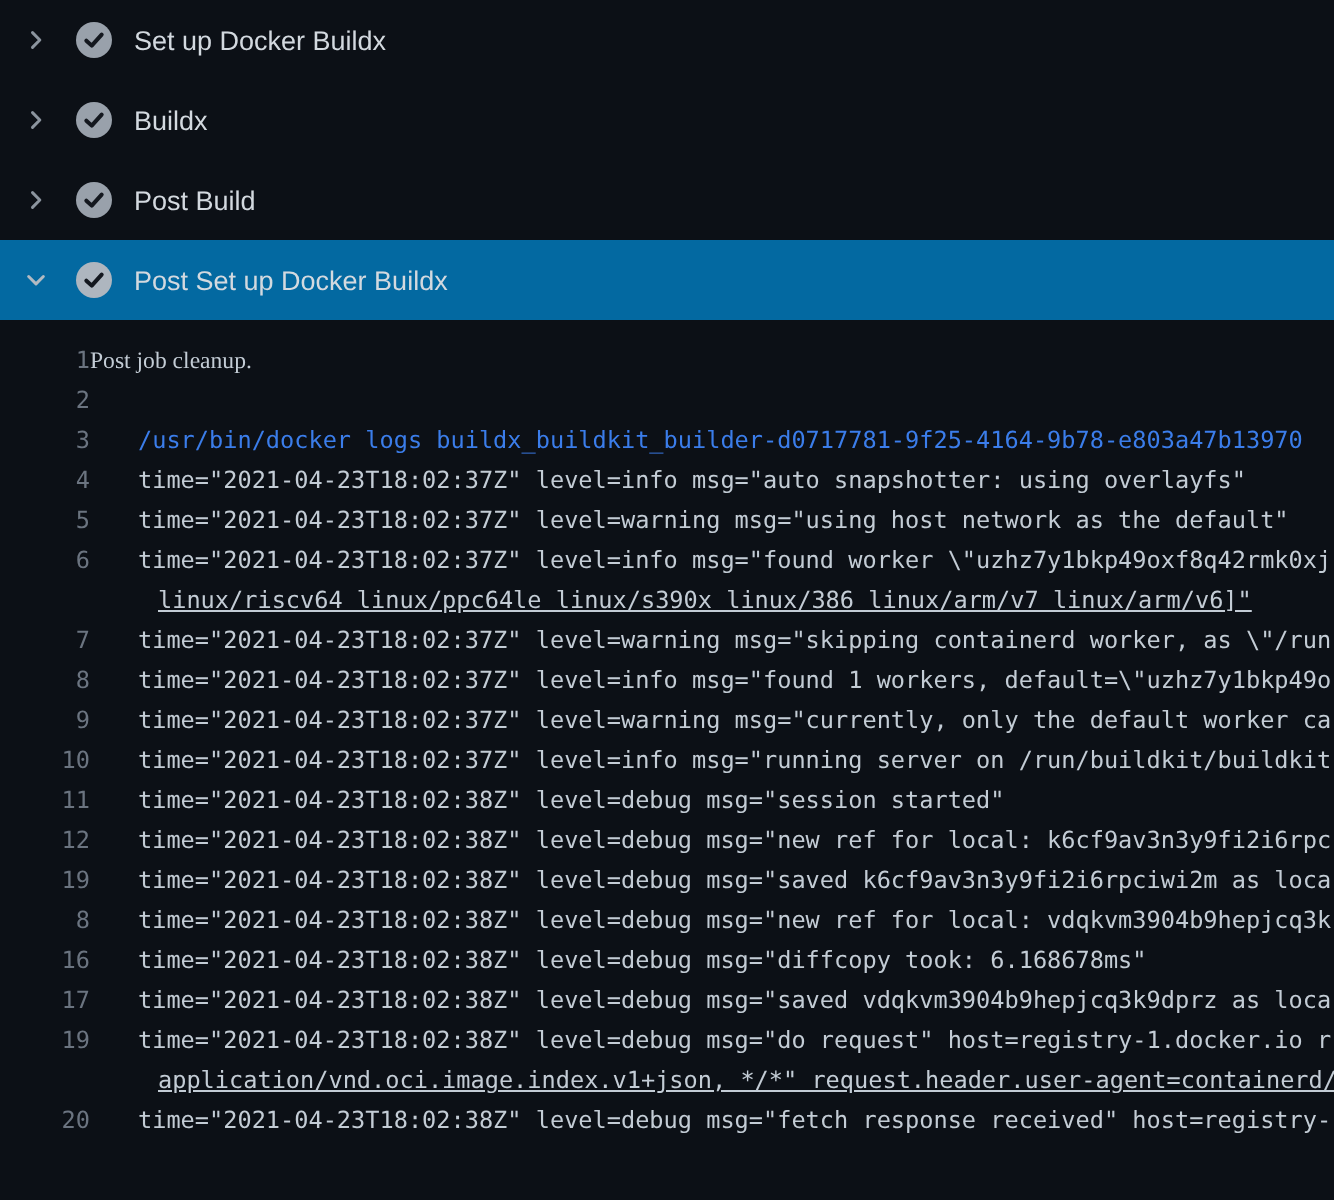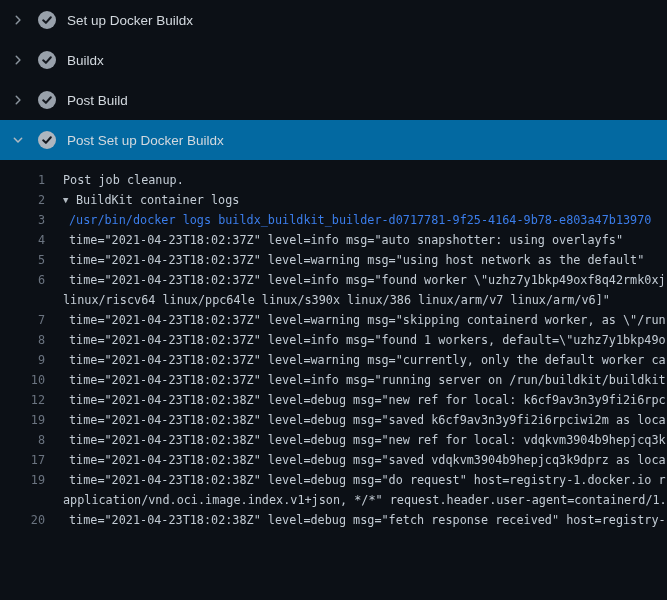--- a/index.html
+++ b/index.html
@@ -22,23 +22,23 @@
     padding-top:10px;box-sizing:border-box;
     font-family:"DejaVu Sans Mono", monospace;
     font-size:11.8px;color:#c3ccd5;
   }
   .log-row{display:flex;height:20px;line-height:20px;}
   .ln{
     display:inline-block;width:45px;flex:none;text-align:right;
     color:#6b7480;user-select:none;cursor:pointer;
   }
   .txt{flex:none;white-space:pre;}
-  .indent-top{margin-left:18px;}
+  .indent-top{margin-left:0;font-family:Liberation Serif, serif;}
   .indent-inner{margin-left:24px;}
-  .indent-wrap{margin-left:18px;}
+  .indent-wrap{margin-left:34px;text-decoration:underline;}
   .command{color:#3b7dea;}
   .tri{
     display:inline-block;width:13px;font-size:9px;color:#b2bac2;
     vertical-align:1px;cursor:pointer;
   }
 </style>
 </head>
 <body>
 
 <div class="steps">
@@ -105,21 +105,20 @@
 
 </div>
 
 <div class="log">
     <div class="log-row">
       <span class="ln">1</span>
       <span class="txt indent-top">Post job cleanup.</span>
     </div>
     <div class="log-row">
       <span class="ln">2</span>
-      <span class="txt indent-top"><span class="tri">▼</span>BuildKit container logs</span>
     </div>
     <div class="log-row">
       <span class="ln">3</span>
       <span class="txt indent-inner command">/usr/bin/docker logs buildx_buildkit_builder-d0717781-9f25-4164-9b78-e803a47b13970</span>
     </div>
     <div class="log-row">
       <span class="ln">4</span>
       <span class="txt indent-inner">time="2021-04-23T18:02:37Z" level=info msg="auto snapshotter: using overlayfs"</span>
     </div>
     <div class="log-row">
@@ -144,30 +143,38 @@
     </div>
     <div class="log-row">
       <span class="ln">9</span>
       <span class="txt indent-inner">time="2021-04-23T18:02:37Z" level=warning msg="currently, only the default worker ca</span>
     </div>
     <div class="log-row">
       <span class="ln">10</span>
       <span class="txt indent-inner">time="2021-04-23T18:02:37Z" level=info msg="running server on /run/buildkit/buildkit</span>
     </div>
     <div class="log-row">
+      <span class="ln">11</span>
+      <span class="txt indent-inner">time="2021-04-23T18:02:38Z" level=debug msg="session started"</span>
+    </div>
+    <div class="log-row">
       <span class="ln">12</span>
       <span class="txt indent-inner">time="2021-04-23T18:02:38Z" level=debug msg="new ref for local: k6cf9av3n3y9fi2i6rpc</span>
     </div>
     <div class="log-row">
       <span class="ln">19</span>
       <span class="txt indent-inner">time="2021-04-23T18:02:38Z" level=debug msg="saved k6cf9av3n3y9fi2i6rpciwi2m as loca</span>
     </div>
     <div class="log-row">
       <span class="ln">8</span>
       <span class="txt indent-inner">time="2021-04-23T18:02:38Z" level=debug msg="new ref for local: vdqkvm3904b9hepjcq3k</span>
+    </div>
+    <div class="log-row">
+      <span class="ln">16</span>
+      <span class="txt indent-inner">time="2021-04-23T18:02:38Z" level=debug msg="diffcopy took: 6.168678ms"</span>
     </div>
     <div class="log-row">
       <span class="ln">17</span>
       <span class="txt indent-inner">time="2021-04-23T18:02:38Z" level=debug msg="saved vdqkvm3904b9hepjcq3k9dprz as loca</span>
     </div>
     <div class="log-row">
       <span class="ln">19</span>
       <span class="txt indent-inner">time="2021-04-23T18:02:38Z" level=debug msg="do request" host=registry-1.docker.io r</span>
     </div>
     <div class="log-row">

